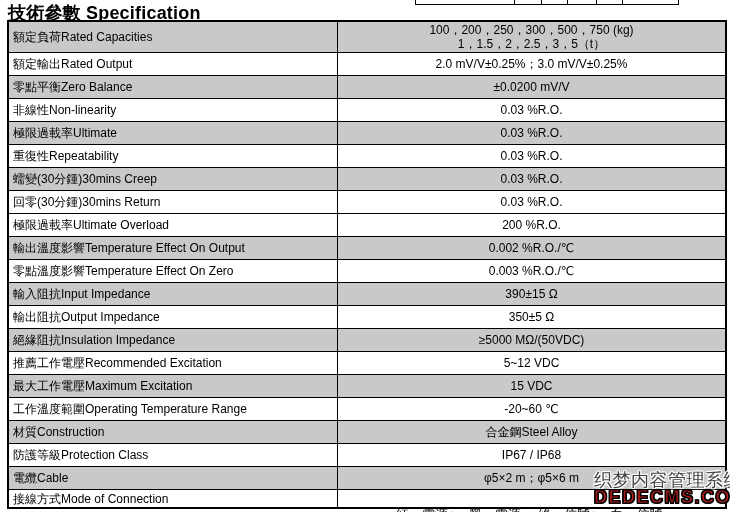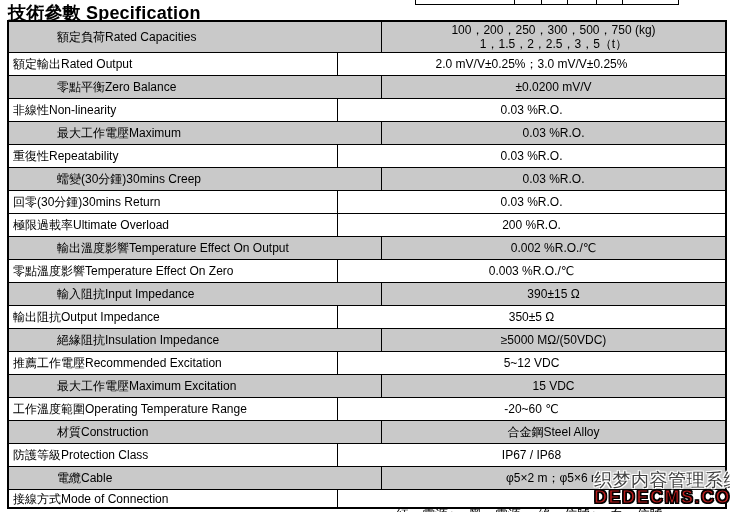--- a/index.html
+++ b/index.html
@@ -23,21 +23,21 @@
   
   .spec-table{
     position:absolute;left:7px;top:20px;width:720px;
     box-sizing:border-box;border:2px solid #000;background:#fff;
   }
   .row{
     display:flex;height:23px;box-sizing:border-box;border-top:1px solid #000;
   }
   .row:first-child{height:30px;border-top:none;}
   .row:last-child{height:18px;}
-  .row.shade{background:var(--shade,#c9c9c9);padding-left:44px;}
+  .row.shade{background:var(--shade,#c9c9c9);}
   .cell{
     box-sizing:border-box;display:flex;flex-direction:column;
     justify-content:center;font-size:12px;line-height:14px;
   }
   .cell.label{
     width:329px;border-right:1px solid #000;padding-left:4px;
     align-items:flex-start;white-space:nowrap;overflow:hidden;
   }
   .cell.value{
     flex:1;align-items:center;text-align:right;
@@ -93,21 +93,21 @@
         <div>±0.0200 mV/V</div>
       </div>
     </div>
     <div class="row">
       <div class="cell label">非線性Non-linearity</div>
       <div class="cell value">
         <div>0.03 %R.O.</div>
       </div>
     </div>
     <div class="row shade">
-      <div class="cell label">最大工作電壓Maximum</div>
+      <div class="cell label">極限過載率Ultimate</div>
       <div class="cell value">
         <div>0.03 %R.O.</div>
       </div>
     </div>
     <div class="row">
       <div class="cell label">重復性Repeatability</div>
       <div class="cell value">
         <div>0.03 %R.O.</div>
       </div>
     </div>

